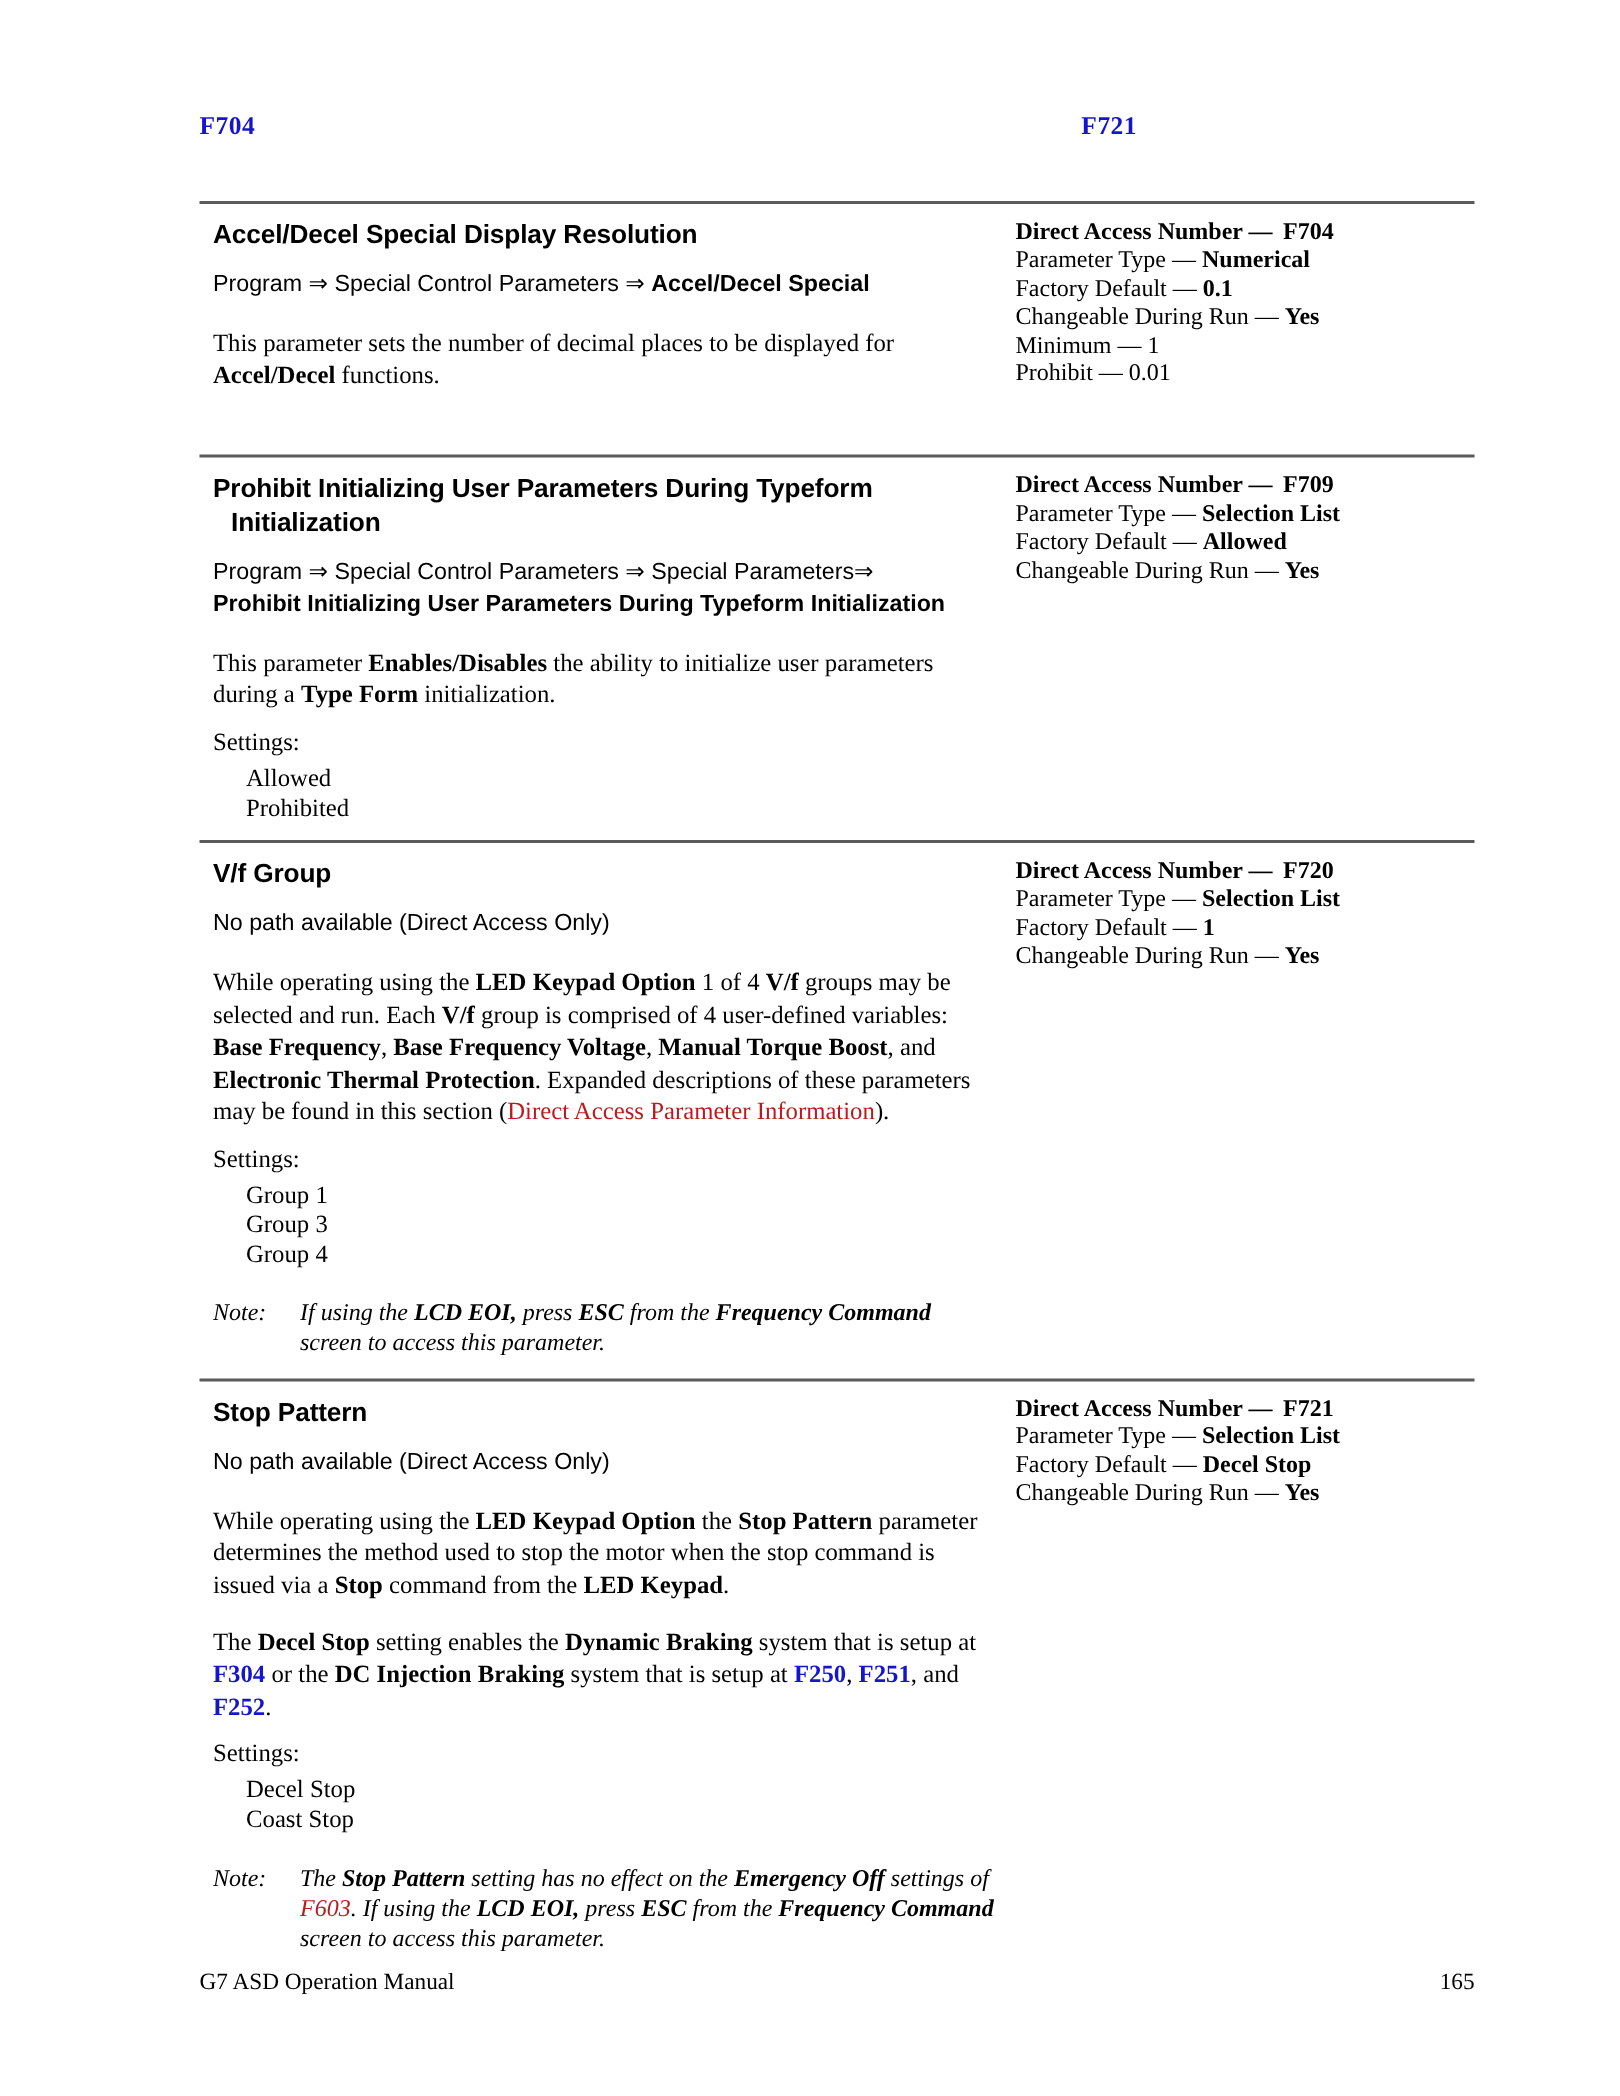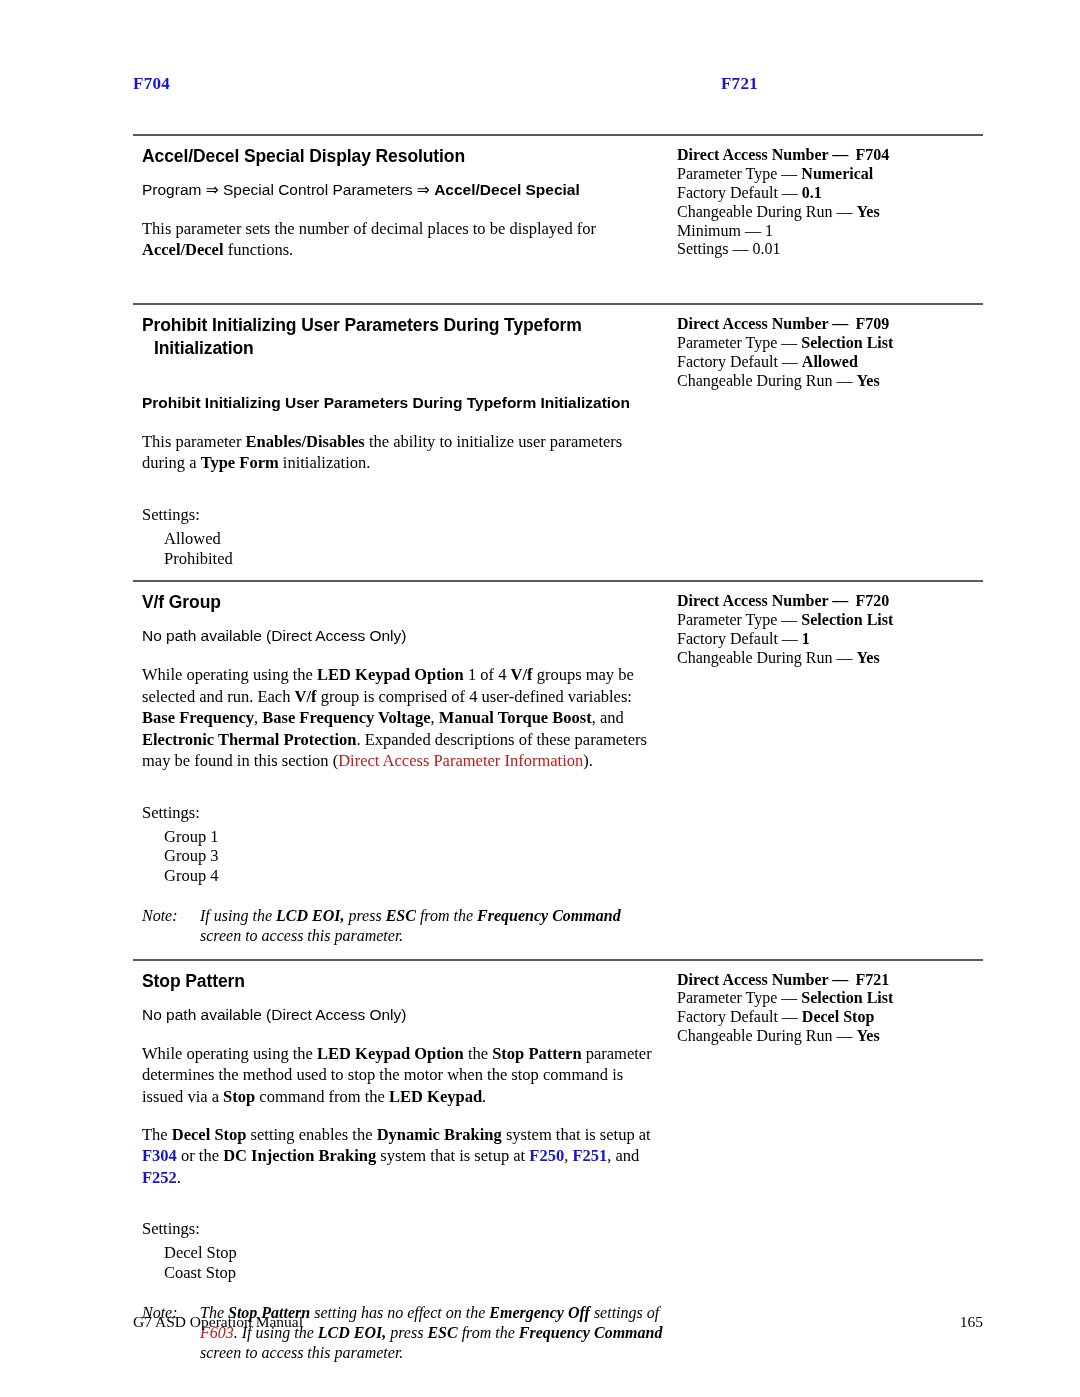--- a/index.html
+++ b/index.html
@@ -80,21 +80,21 @@
   p.body {
     font-size: 16.5px;
     margin: 17px 0 0 9px;
     line-height: 1.30;
     text-align: left;
   }
   p.body b { font-weight: bold; }
 
   p.settings-label {
     font-size: 16.5px;
-    margin: 31px 0 0 9px;
+    margin: 11px 0 0 9px;
   }
   ul.settings {
     list-style: none;
     margin: 4px 0 0 0;
     padding: 0 0 0 31px;
     font-size: 16.5px;
     line-height: 1.20;
   }
   ul.settings li { margin: 0; padding: 0; }
 
@@ -171,32 +171,32 @@
           <p class="body"><span>This parameter sets the number of decimal places to be displayed for </span><b>Accel/Decel</b><span> functions.</span></p>
           <div class="sp-a"></div>
         </div>
         <div class="col-right">
           <div class="meta">
             <p class="meta-row first"><span>Direct Access Number —</span><span class="dan-val">F704</span></p>
             <p class="meta-row"><span>Parameter Type —</span> <span class="val">Numerical</span></p>
             <p class="meta-row"><span>Factory Default —</span> <span class="val">0.1</span></p>
             <p class="meta-row"><span>Changeable During Run —</span> <span class="val">Yes</span></p>
             <p class="meta-row"><span>Minimum —</span> <span class="val plain">1</span></p>
-            <p class="meta-row"><span>Settings —</span> <span class="val plain">0.01</span></p>
+            <p class="meta-row"><span>Prohibit —</span> <span class="val plain">0.01</span></p>
           </div>
         </div>
       </div>
     </div>
 
     <div class="section">
       <div class="rule"></div>
       <div class="cols">
         <div class="col-left">
           <h2 class="sec-title"><span>Prohibit Initializing User Parameters During Typeform</span><span class="indent2">Initialization</span></h2>
-          <p class="path"><br><b>Prohibit Initializing User Parameters During Typeform Initialization</b></p>
+          <p class="path"><span>Program ⇒ Special Control Parameters ⇒ Special Parameters⇒</span><br><b>Prohibit Initializing User Parameters During Typeform Initialization</b></p>
           <p class="body"><span>This parameter </span><b>Enables/Disables</b><span> the ability to initialize user parameters during a </span><b>Type Form</b><span> initialization.</span></p>
           <p class="settings-label">Settings:</p>
           <ul class="settings">
               <li>Allowed</li>
               <li>Prohibited</li>
             </ul>
           <div class="sp-b"></div>
         </div>
         <div class="col-right">
           <div class="meta">

